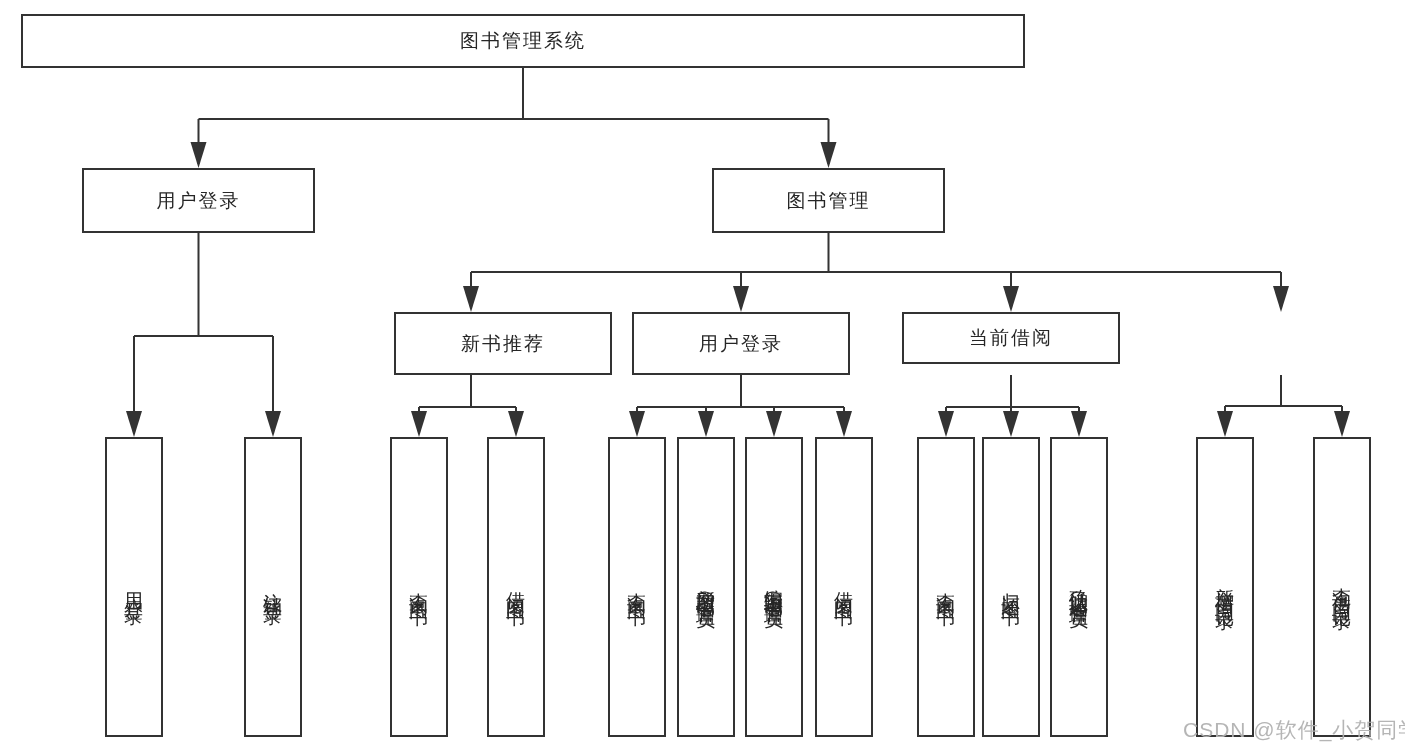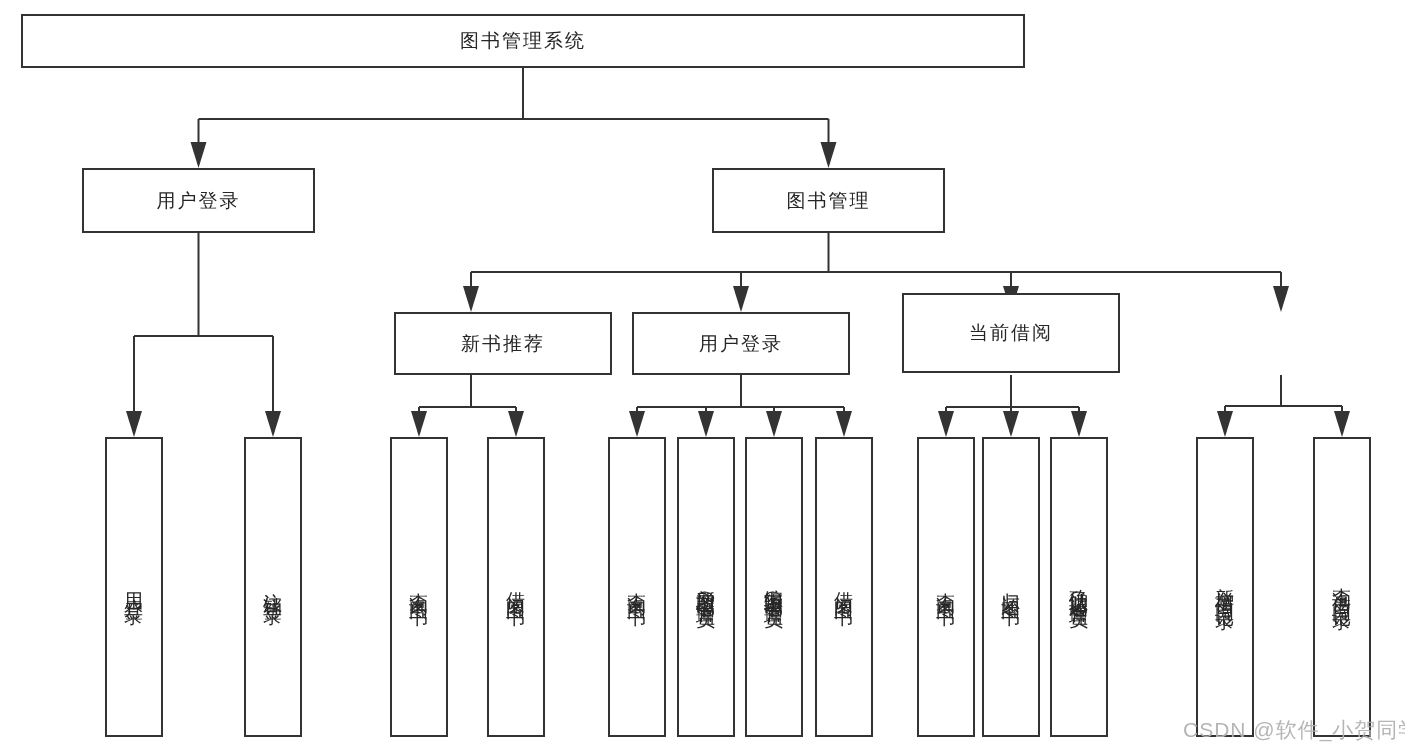--- a/index.html
+++ b/index.html
@@ -103,21 +103,21 @@
     </g>
   </svg>
 
   <div class="hbox" style="left:21px; top:14px; width:1004px; height:54px;">图书管理系统</div>
 
   <div class="hbox" style="left:82px; top:168px; width:233px; height:65px;">用户登录</div>
   <div class="hbox" style="left:712px; top:168px; width:233px; height:65px;">图书管理</div>
 
   <div class="hbox" style="left:362px; top:312px; width:218px; height:63px;margin-left:32px;">新书推荐</div>
   <div class="hbox" style="left:632px; top:312px; width:218px; height:63px;">用户登录</div>
-  <div class="hbox" style="left:902px; top:293px; width:218px; height:80px;">当前借阅</div>
+  <div class="hbox" style="left:902px; top:312px; width:218px; height:52px;">当前借阅</div>
 
   <div class="vbox" style="left:105px; top:437px; width:58px; height:300px;">用户登录</div>
   <div class="vbox" style="left:244px; top:437px; width:58px; height:300px;">注销登录</div>
 
   <div class="vbox" style="left:390px; top:437px; width:58px; height:300px;">查询图书</div>
   <div class="vbox" style="left:487px; top:437px; width:58px; height:300px;">借阅图书</div>
 
   <div class="vbox" style="left:608px; top:437px; width:58px; height:300px;">查询图书</div>
   <div class="vbox" style="left:677px; top:437px; width:58px; height:300px; letter-spacing:3px;">新增图书（管理员）</div>
   <div class="vbox" style="left:745px; top:437px; width:58px; height:300px; letter-spacing:3px;">编辑图书（管理员）</div>

